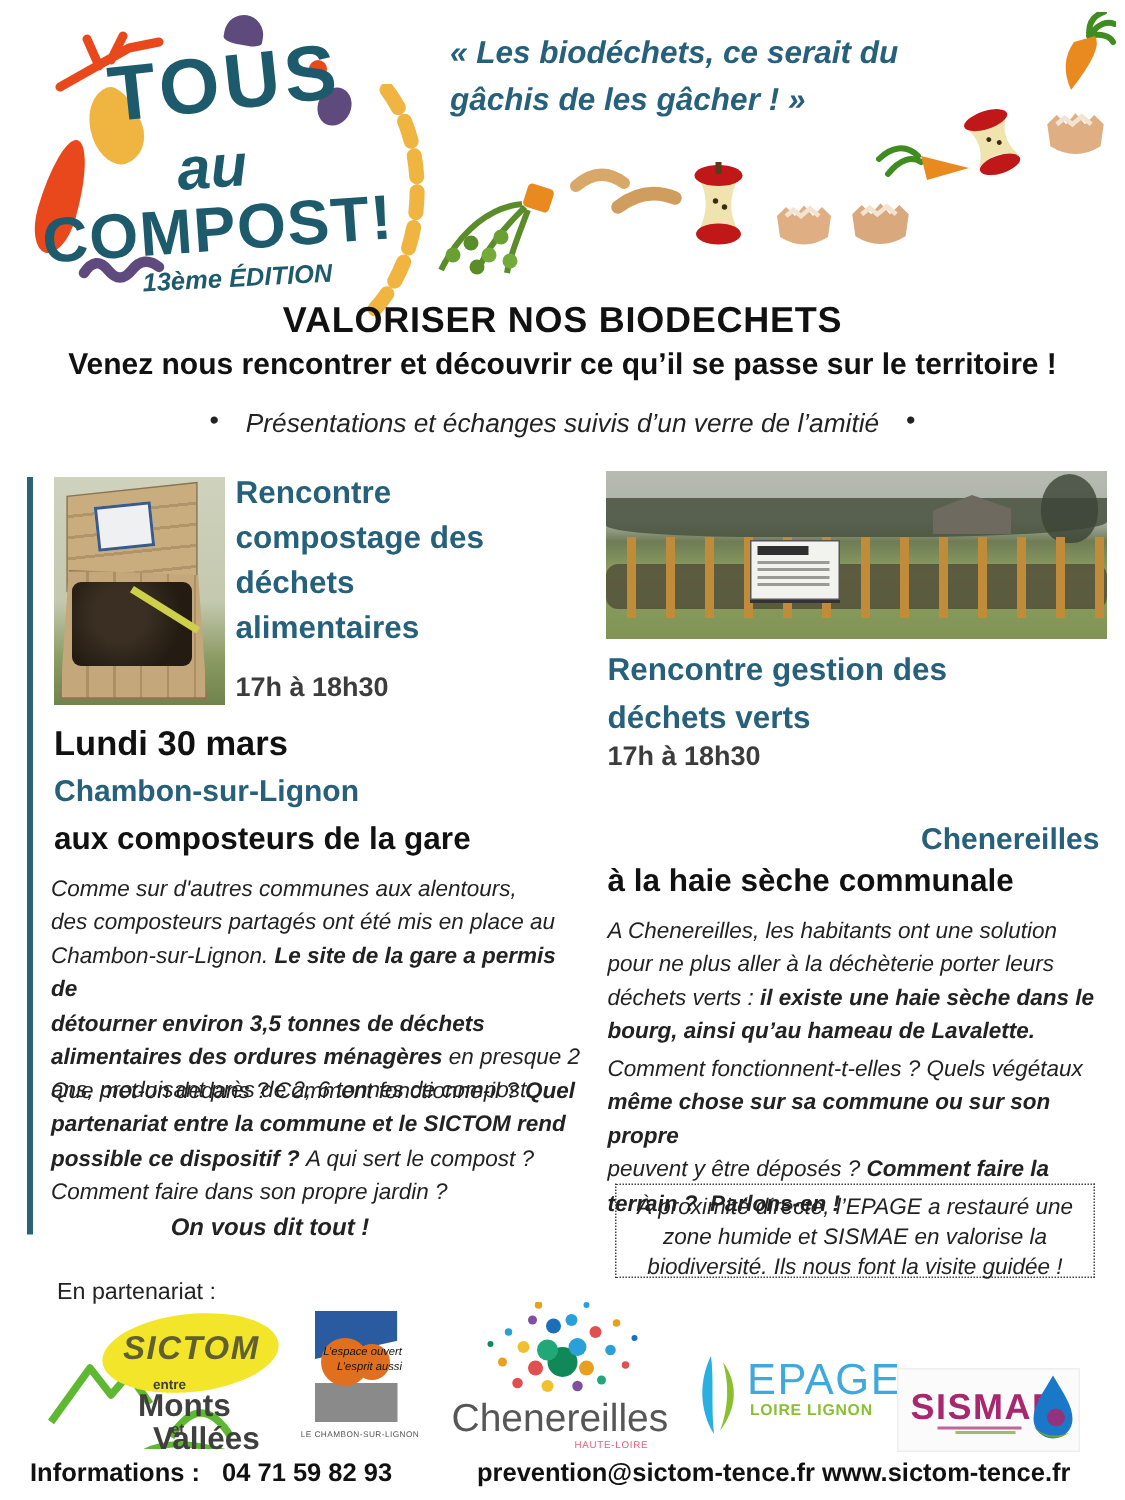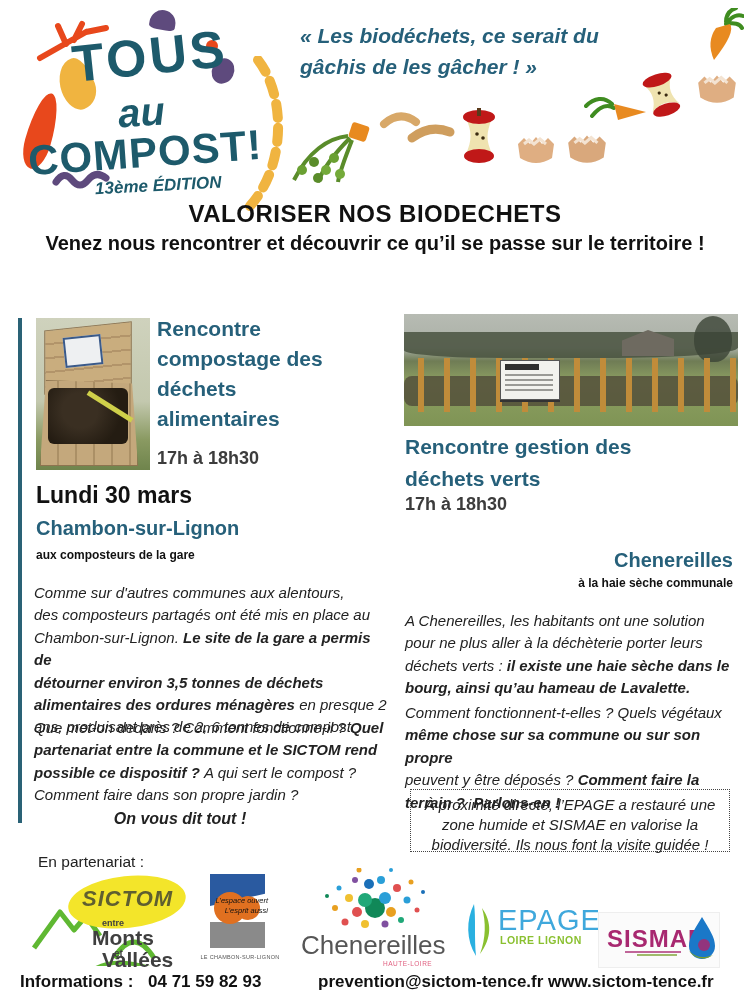--- a/index.html
+++ b/index.html
@@ -38,23 +38,23 @@
   .rh{left:405px;top:431px;width:230px;font-size:21px;line-height:32px;}
   .time{font-size:18px;font-weight:700;color:#3c3c3c;}
   .l-time{left:157px;top:448px;}
   .r-time{left:405px;top:494px;}
   .date{font-size:23px;font-weight:800;color:#111;}
   .l-date{left:36px;top:482px;}
   .r-date{left:405px;top:514px;width:328px;text-align:right;}
   .place{font-size:20px;font-weight:700;color:#26607a;text-align:right;}
   .l-place{left:36px;top:517px;}
   .r-place{left:405px;top:549px;width:328px;text-align:right;}
-  .venue{font-size:12px;font-weight:700;color:#111;}
+  .venue{font-size:21px;font-weight:700;color:#111;}
   .l-venue{left:36px;top:548px;}
-  .r-venue{left:405px;top:576px;width:328px;text-align:right;}
+  .r-venue{left:405px;top:576px;width:328px;text-align:left;}
 
   .para{font-size:15px;font-style:italic;color:#222;line-height:22.4px;}
   .para .pline{white-space:pre-wrap;}
   .para .bold{font-weight:700;}
   .l-p1{left:34px;top:582px;width:356px;}
   .l-p2{left:34px;top:717px;width:356px;}
   .closing{left:50px;top:810px;width:260px;text-align:center;font-size:16px;font-weight:700;font-style:italic;color:#222;}
   .r-p1{left:405px;top:610px;width:336px;}
   .r-p2{left:405px;top:702px;width:340px;}
   .note-box{left:410px;top:789px;width:318px;height:56px;border:1.5px dotted #444;padding-top:5px;
@@ -190,20 +190,23 @@
     <path d="M4 16 L10 10 L16 16 L22 9 L28 16 L34 10 L40 16 L38 30 Q22 40 6 30 Z" fill="#dfae82"></path>
     <path d="M10 16 L15 12 L20 16 L26 11 L32 16" stroke="#f3e3d2" stroke-width="3" fill="none"></path>
   </svg>
   <svg class="abs" style="left:696px;top:8px;" width="48" height="56" viewBox="0 0 48 56">
     <path d="M30 14 C30 6 34 2 40 0 M32 14 C36 8 42 6 47 8 M30 16 C38 14 44 16 46 20" stroke="#3f8c20" stroke-width="4" fill="none" stroke-linecap="round"></path>
     <path d="M34 16 Q40 24 18 52 Q10 34 20 20 Z" fill="#e88a20"></path>
   </svg>
 
   <div class="abs intro-title">VALORISER NOS BIODECHETS</div>
   <div class="abs intro-sub">Venez nous rencontrer et découvrir ce qu’il se passe sur le territoire !</div>
+  <div class="abs intro-tagline">
+    <span class="blt">•</span><span>Présentations et échanges suivis d’un verre de l’amitié</span><span class="blt">•</span>
+  </div>
 
   <div class="abs teal-bar"></div>
 
   <div class="abs photo1">
     <div class="p1-lid"></div>
     <div class="p1-label"></div>
     <div class="p1-box"></div>
     <div class="p1-compost"></div>
     <div class="p1-stick"></div>
   </div>

